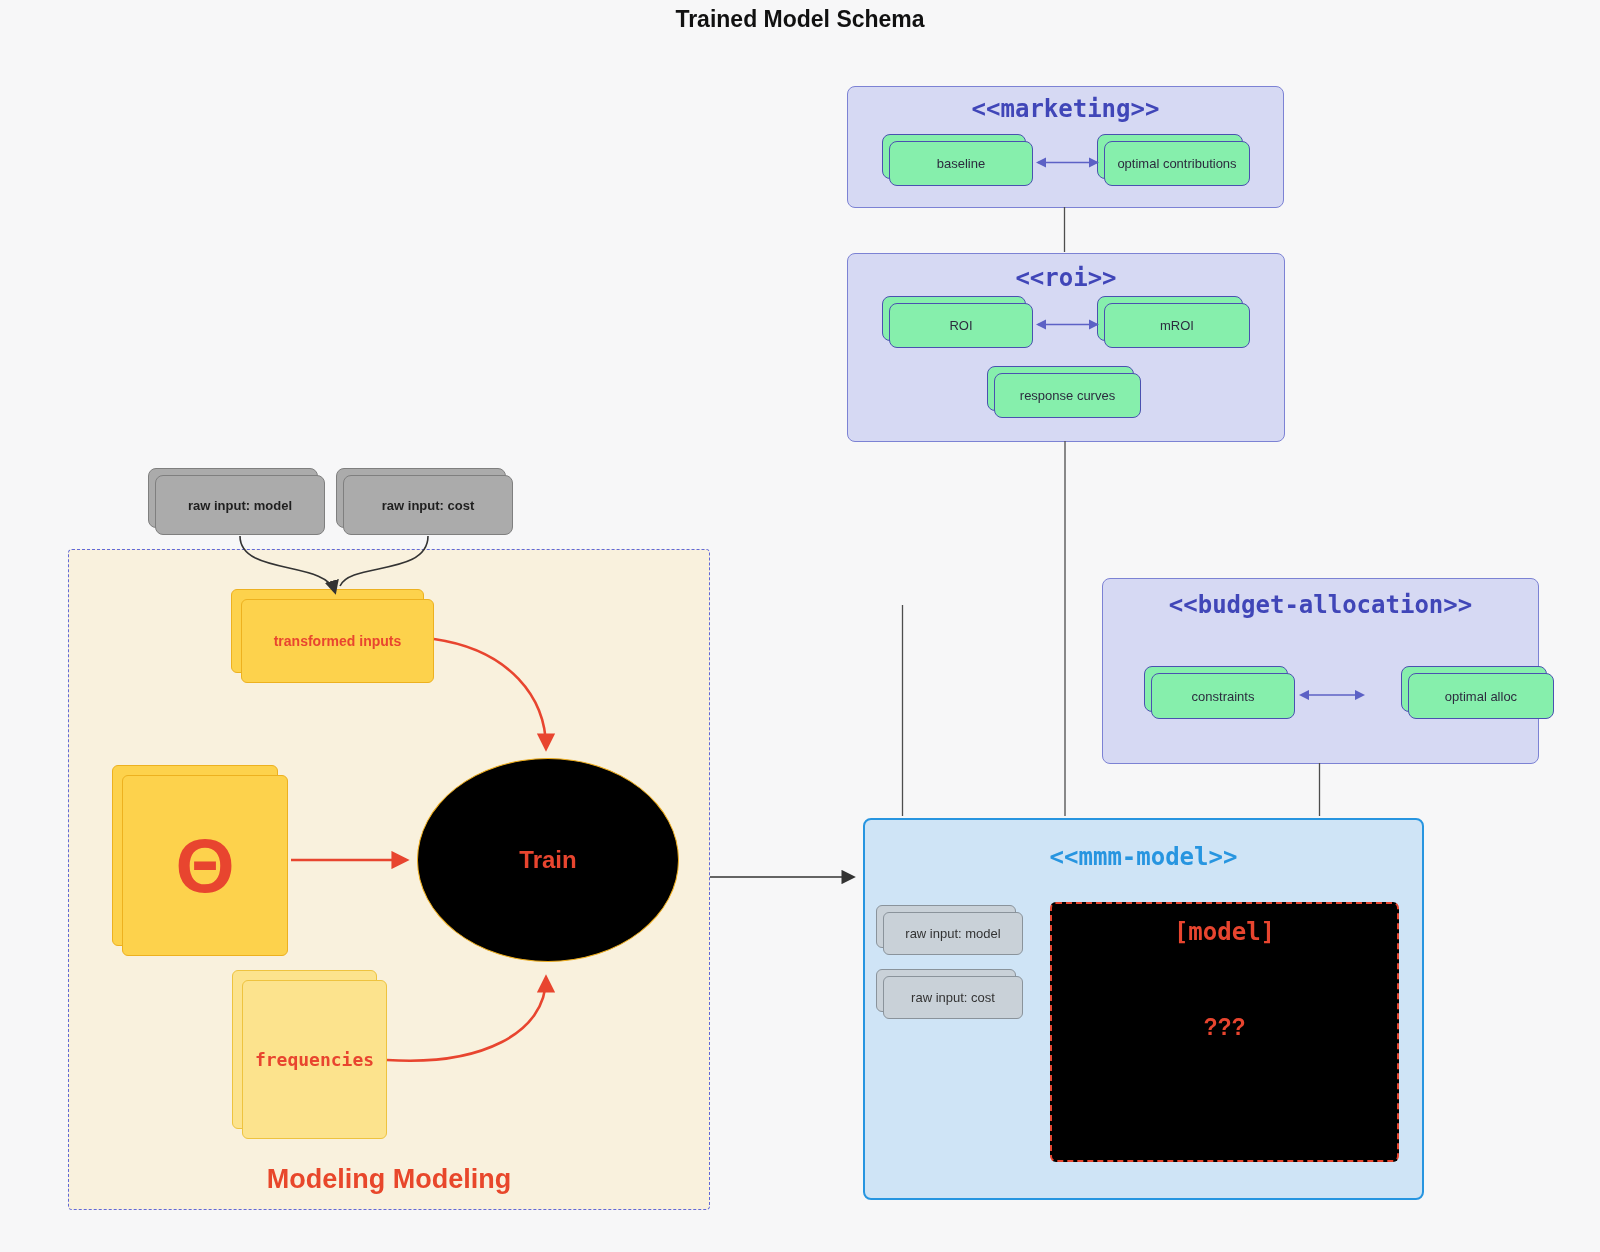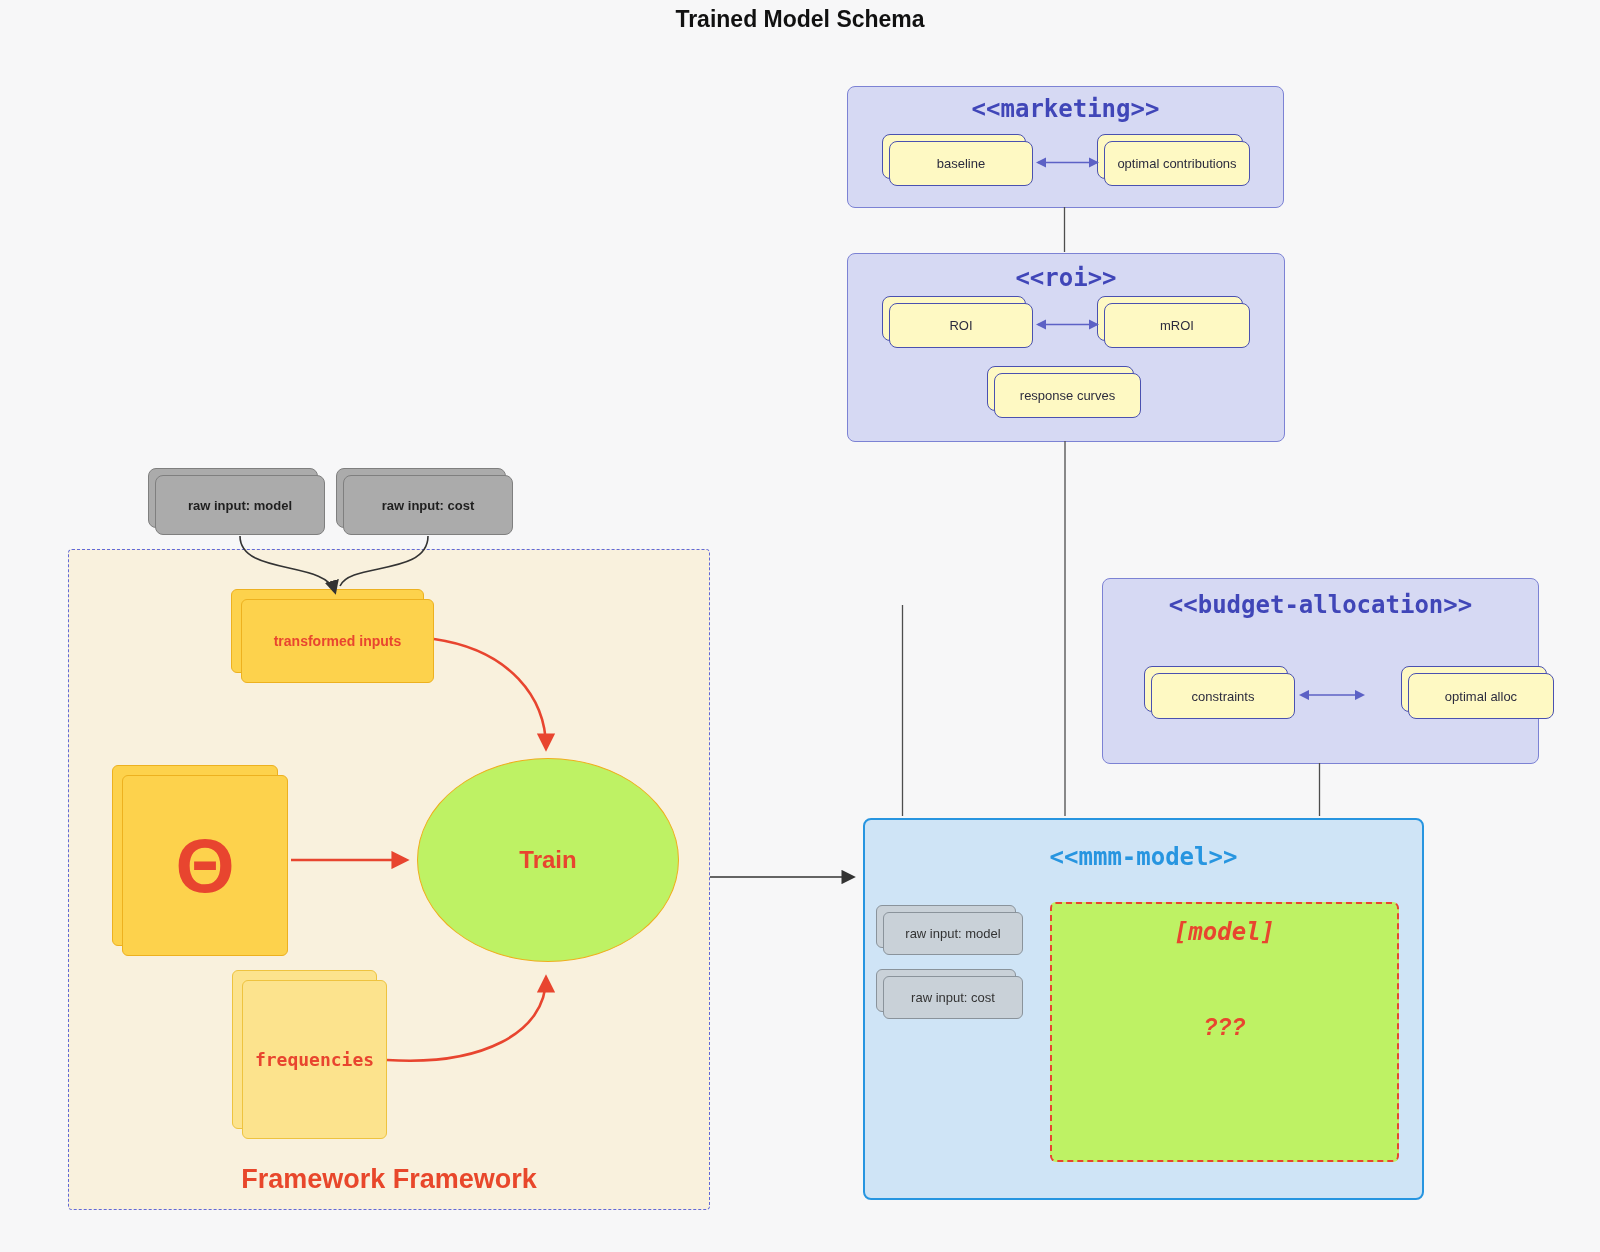--- a/index.html
+++ b/index.html
@@ -31,43 +31,43 @@
 
   .stack{position:absolute;z-index:2;}
   .stack .back{
     position:absolute;left:var(--off,-7px);top:var(--off,-7px);
     width:100%;height:100%;box-sizing:border-box;z-index:0;
   }
   .stack .face{
     position:absolute;left:0;top:0;width:100%;height:100%;box-sizing:border-box;
     display:flex;align-items:center;justify-content:center;text-align:center;z-index:1;
   }
-  .v-purple .back,.v-purple .face{background:#fef9c3;border:1.4px solid #4a51b0;border-radius:8px;}
+  .v-purple .back,.v-purple .face{background:#86efac;border:1.4px solid #4a51b0;border-radius:8px;}
   .v-purple .face{color:#2c2c3e;font-size:13px;}
   .v-gray .back,.v-gray .face{background:#ababab;border:1.4px solid #7f7f7f;border-radius:8px;}
   .v-gray .face{color:#1f1f1f;font-size:13px;font-weight:bold;}
   .v-bluegray .back,.v-bluegray .face{background:#c9d1d8;border:1.3px solid #8a939b;border-radius:6px;}
   .v-bluegray .face{color:#333;font-size:13px;}
   .v-gold{--off:-10px;}
   .v-gold .back,.v-gold .face{background:#fdd24c;border:1.5px solid #edb11f;border-radius:6px;}
   .v-lightgold{--off:-10px;}
   .v-lightgold .back,.v-lightgold .face{background:#fce38d;border:1.5px solid #eec33f;border-radius:6px;}
 
   .ellipse{
-    position:absolute;border-radius:50%;background:#bef264;border:1.6px solid #efae1d;
+    position:absolute;border-radius:50%;background:#000000;border:1.6px solid #efae1d;
     display:flex;align-items:center;justify-content:center;z-index:2;
   }
   .train-label{font-size:24px;font-weight:bold;color:#e8452f;}
   .red-bold-sm{color:#e8452f;font-weight:bold;font-size:14px;}
   .theta-glyph{color:#e8452f;font-weight:bold;font-size:76px;line-height:1;}
   .mono-red{font-family:"DejaVu Sans Mono",monospace;font-weight:bold;color:#e8452f;font-size:18px;}
 
   .khaki{
-    position:absolute;background:#bef264;border:2.5px dashed #e8452f;border-radius:6px;
-    box-sizing:border-box;z-index:2;font-style:italic;
+    position:absolute;background:#000000;border:2.5px dashed #e8452f;border-radius:6px;
+    box-sizing:border-box;z-index:2;
   }
   .khaki-title{
     position:absolute;left:0;right:0;top:14px;text-align:center;
     font-family:"DejaVu Sans Mono",monospace;font-weight:bold;font-size:24px;color:#e8452f;
   }
   .khaki-q{
     position:absolute;left:0;right:0;top:110px;text-align:center;
     font-weight:bold;font-size:23px;color:#e8452f;
   }
   .fw-label{
@@ -192,21 +192,21 @@
           <span>raw input: cost</span>
         </div>
     </div>
     <div class="khaki" style="left:185px;top:82px;width:349px;height:260px;">
       <div class="khaki-title">[model]</div>
       <div class="khaki-q">???</div>
     </div>
   </section>
 
   <section class="cluster cream" style="left:68px;top:549px;width:640px;height:659px;z-index:0;">
-    <div class="fw-label">Framework Framework</div>
+    <div class="fw-label">Modeling Modeling</div>
     <div class="stack v-gold" style="left:172px;top:49px;width:193px;height:84px;">
       <div class="back"></div>
       <div class="face">
           <span class="red-bold-sm">transformed inputs</span>
         </div>
     </div>
     <div class="stack v-gold" style="left:53px;top:225px;width:166px;height:181px;">
       <div class="back"></div>
       <div class="face">
           <span class="theta-glyph">Θ</span>

